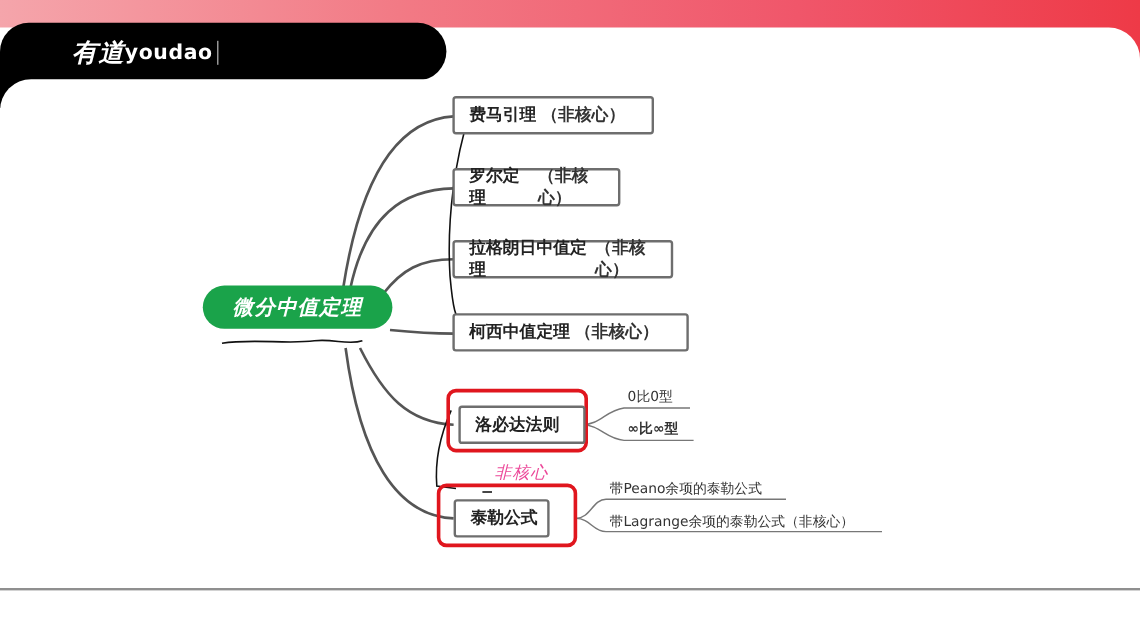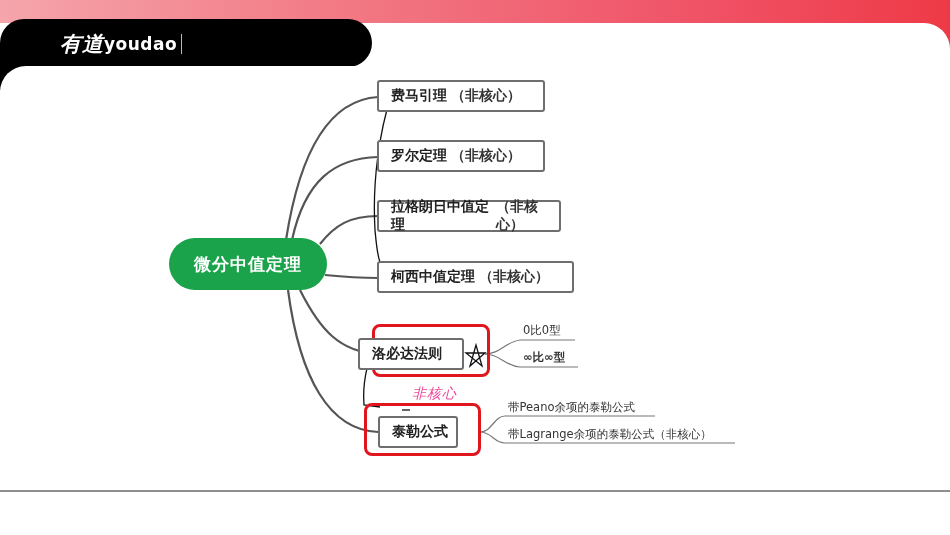--- a/index.html
+++ b/index.html
@@ -43,24 +43,24 @@
   .logo .product { font-size: 19px; letter-spacing: 1px; }
 
   .divider {
     position: absolute; left: 0; top: 490px; width: 950px; height: 2px;
     background: #8f8f8f;
   }
 
   svg.lines { position: absolute; left: 0; top: 0; width: 950px; height: 535px; pointer-events: none; }
 
   .root-node {
-    position: absolute; left: 169px; top: 238px; width: 158px; height: 52px;
+    position: absolute; left: 169px; top: 238px; width: 158px; height: 36px;
     background: #1aa34a; border-radius: 26px;
     color: #fff; font-weight: bold; font-size: 17px;
-    display: flex; align-items: center; justify-content: center; letter-spacing: 1px;
+    display: flex; align-items: center; justify-content: center; letter-spacing: 1px; font-style: italic;
   }
   .node {
     position: absolute; height: 32px;
     border: 2px solid #6e6e6e; border-radius: 3px; background: #fff;
     box-sizing: border-box;
     display: flex; align-items: center; padding-left: 12px;
     font-size: 14px; color: #222;
   }
   .node .main { font-weight: bold; }
   .node .note { color: #333; font-weight: bold; margin-left: 4px; }
@@ -120,35 +120,35 @@
     <path d="M402 410 L 410 410"></path>
   </g>
 </svg>
 
 <div class="root-node">微分中值定理</div>
 
 <div class="node" style="left:377px; top:80px; width:168px;">
   <span class="main">费马引理</span>
   <span class="note">（非核心）</span>
 </div>
-<div class="node" style="left:377px; top:140px; width:168px;">
+<div class="node" style="left:377px; top:140px; width:140px;">
   <span class="main">罗尔定理</span>
   <span class="note">（非核心）</span>
 </div>
 <div class="node" style="left:377px; top:200px; width:184px;">
   <span class="main">拉格朗日中值定理</span>
   <span class="note">（非核心）</span>
 </div>
 <div class="node" style="left:377px; top:261px; width:197px;">
   <span class="main">柯西中值定理</span>
   <span class="note">（非核心）</span>
 </div>
 
 <div class="red-box" style="left:372px; top:324px; width:118px; height:53px;"></div>
-<div class="node" style="left:358px; top:338px; width:106px;">
+<div class="node" style="left:382px; top:338px; width:106px;">
   <span class="main">洛必达法则</span>
 </div>
 <div class="leaf" style="left:523px; top:323px;">0比0型</div>
 <div class="leaf" style="left:523px; top:350px;font-weight:bold;">∞比∞型</div>
 
 <div class="red-box" style="left:364px; top:403px; width:117px; height:53px;"></div>
 <div class="node" style="left:378px; top:416px; width:80px;">
   <span class="main">泰勒公式</span>
 </div>
 <div class="leaf" style="left:508px; top:400px;">带Peano余项的泰勒公式</div>

